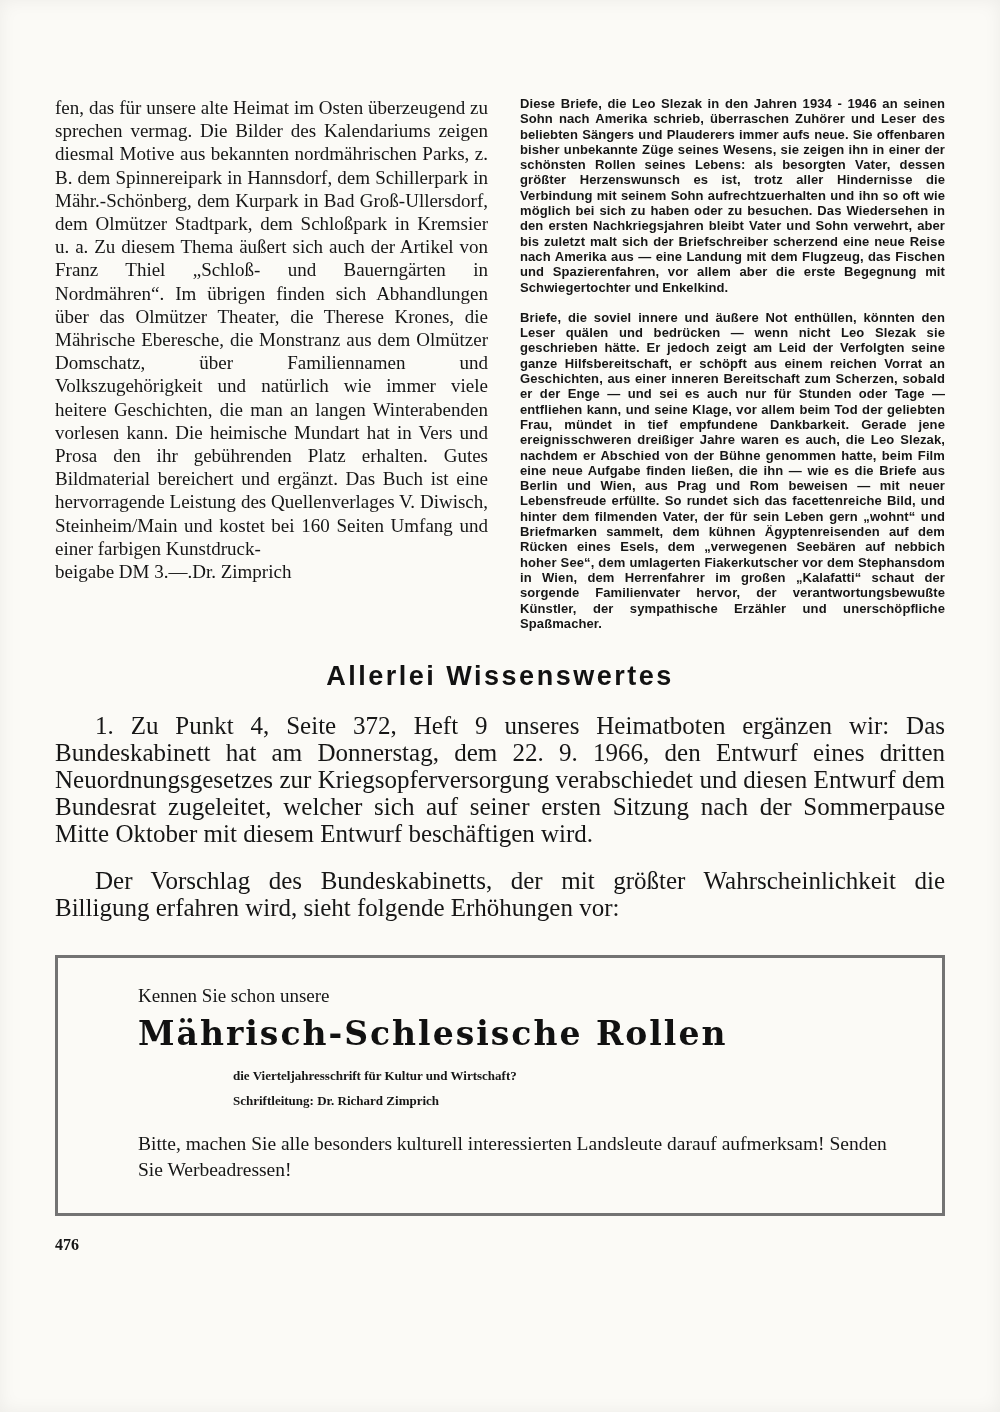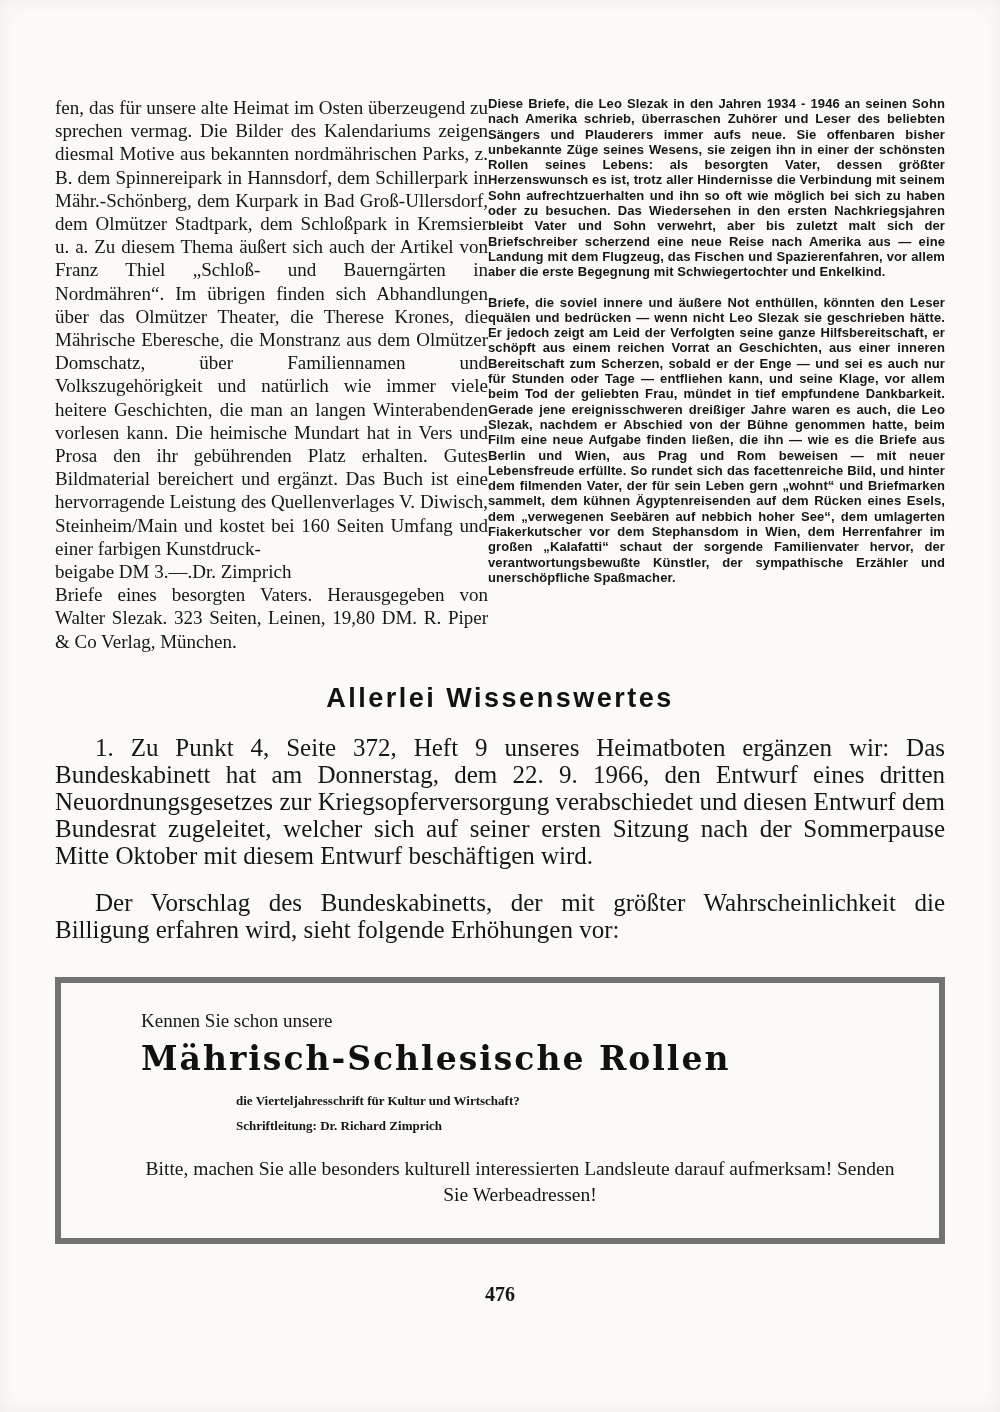--- a/index.html
+++ b/index.html
@@ -11,20 +11,21 @@
     margin: 0 auto;
     background: #fbfaf6;
     color: #161616;
     padding: 96px 55px 0 55px;
     box-shadow: inset 0 0 18px rgba(0,0,0,0.06);
     font-family: "Liberation Serif", serif;
     overflow: hidden;
   }
   .two-col {
     display: flex;
+    gap: 32px;
     align-items: flex-start;
   }
   .col-left { flex: 0 0 433px; }
   .col-right { flex: 1; }
   .serif-para {
     font-size: 19px;
     line-height: 23.2px;
     text-align: justify;
   }
   .sig-line {
@@ -63,21 +64,21 @@
   }
   .body-para {
     margin-top: 20px;
     font-size: 25px;
     line-height: 27px;
     text-align: justify;
     text-indent: 40px;
   }
   .ad-box {
     margin-top: 34px;
-    border: 6px solid #737373;
+    border: 3px solid #737373;
     padding: 26px 40px 30px 80px;
     background: #fbfaf6;
   }
   .ad-intro {
     font-size: 19px;
     line-height: 24px;
   }
   .ad-title {
     margin: 6px 0 10px 0;
     font-family: "DejaVu Serif", serif;
@@ -90,43 +91,40 @@
     margin-left: 95px;
     font-size: 13px;
     line-height: 25px;
     font-weight: bold;
   }
   .ad-cta {
     margin-top: 18px;
     max-width: 760px;
     font-size: 19.5px;
     line-height: 26px;
-    text-align: center;
   }
   .page-number {
-    margin-top: 39px;
-    font-size: 20px;
+    margin-top: 20px;
+    font-size: 16px;
     font-weight: bold;
-    text-align: center;
   }
 </style>
 </head>
 <body>
 
 <div class="page">
 
   <div class="two-col">
 
     <div class="col-left">
       <p class="serif-para">fen, das für unsere alte Heimat im Osten überzeugend zu sprechen vermag. Die Bilder des Kalendariums zeigen diesmal Motive aus bekannten nordmährischen Parks, z. B. dem Spinnereipark in Hannsdorf, dem Schillerpark in Mähr.-Schönberg, dem Kurpark in Bad Groß-Ullersdorf, dem Olmützer Stadtpark, dem Schloßpark in Kremsier u. a. Zu diesem Thema äußert sich auch der Artikel von Franz Thiel „Schloß- und Bauerngärten in Nordmähren“. Im übrigen finden sich Abhandlungen über das Olmützer Theater, die Therese Krones, die Mährische Eberesche, die Monstranz aus dem Olmützer Domschatz, über Familiennamen und Volkszugehörigkeit und natürlich wie immer viele heitere Geschichten, die man an langen Winterabenden vorlesen kann. Die heimische Mundart hat in Vers und Prosa den ihr gebührenden Platz erhalten. Gutes Bildmaterial bereichert und ergänzt. Das Buch ist eine hervorragende Leistung des Quellenverlages V. Diwisch, Steinheim/Main und kostet bei 160 Seiten Umfang und einer farbigen Kunstdruck-</p>
       <div class="sig-line">
         <span>beigabe DM 3.—.</span>
         <span>Dr. Zimprich</span>
       </div>
-      <p class="book-info">Briefe eines besorgten Vaters. Herausgegeben von Walter Slezak. 323 Seiten, Leinen, 19,80 DM. R. Piper &amp; Co Verlag, München.</p>
     </div>
 
     <div class="col-right">
       <p class="small-para">Diese Briefe, die Leo Slezak in den Jahren 1934 - 1946 an seinen Sohn nach Amerika schrieb, überraschen Zuhörer und Leser des beliebten Sängers und Plauderers immer aufs neue. Sie offenbaren bisher unbekannte Züge seines Wesens, sie zeigen ihn in einer der schönsten Rollen seines Lebens: als besorgten Vater, dessen größter Herzenswunsch es ist, trotz aller Hindernisse die Verbindung mit seinem Sohn aufrechtzuerhalten und ihn so oft wie möglich bei sich zu haben oder zu besuchen. Das Wiedersehen in den ersten Nachkriegsjahren bleibt Vater und Sohn verwehrt, aber bis zuletzt malt sich der Briefschreiber scherzend eine neue Reise nach Amerika aus — eine Landung mit dem Flugzeug, das Fischen und Spazierenfahren, vor allem aber die erste Begegnung mit Schwiegertochter und Enkelkind.</p>
       <p class="small-para">Briefe, die soviel innere und äußere Not enthüllen, könnten den Leser quälen und bedrücken — wenn nicht Leo Slezak sie geschrieben hätte. Er jedoch zeigt am Leid der Verfolgten seine ganze Hilfsbereitschaft, er schöpft aus einem reichen Vorrat an Geschichten, aus einer inneren Bereitschaft zum Scherzen, sobald er der Enge — und sei es auch nur für Stunden oder Tage — entfliehen kann, und seine Klage, vor allem beim Tod der geliebten Frau, mündet in tief empfundene Dankbarkeit. Gerade jene ereignisschweren dreißiger Jahre waren es auch, die Leo Slezak, nachdem er Abschied von der Bühne genommen hatte, beim Film eine neue Aufgabe finden ließen, die ihn — wie es die Briefe aus Berlin und Wien, aus Prag und Rom beweisen — mit neuer Lebensfreude erfüllte. So rundet sich das facettenreiche Bild, und hinter dem filmenden Vater, der für sein Leben gern „wohnt“ und Briefmarken sammelt, dem kühnen Ägyptenreisenden auf dem Rücken eines Esels, dem „verwegenen Seebären auf nebbich hoher See“, dem umlagerten Fiakerkutscher vor dem Stephansdom in Wien, dem Herrenfahrer im großen „Kalafatti“ schaut der sorgende Familienvater hervor, der verantwortungsbewußte Künstler, der sympathische Erzähler und unerschöpfliche Spaßmacher.</p>
     </div>
 
   </div>
 
   <h2 class="section-heading">Allerlei Wissenswertes</h2>

